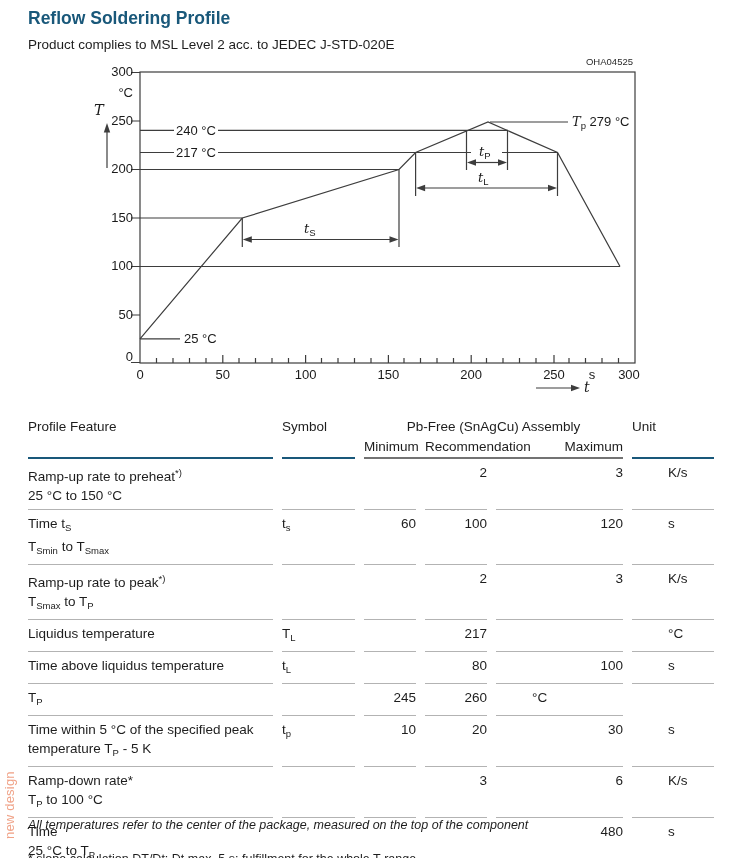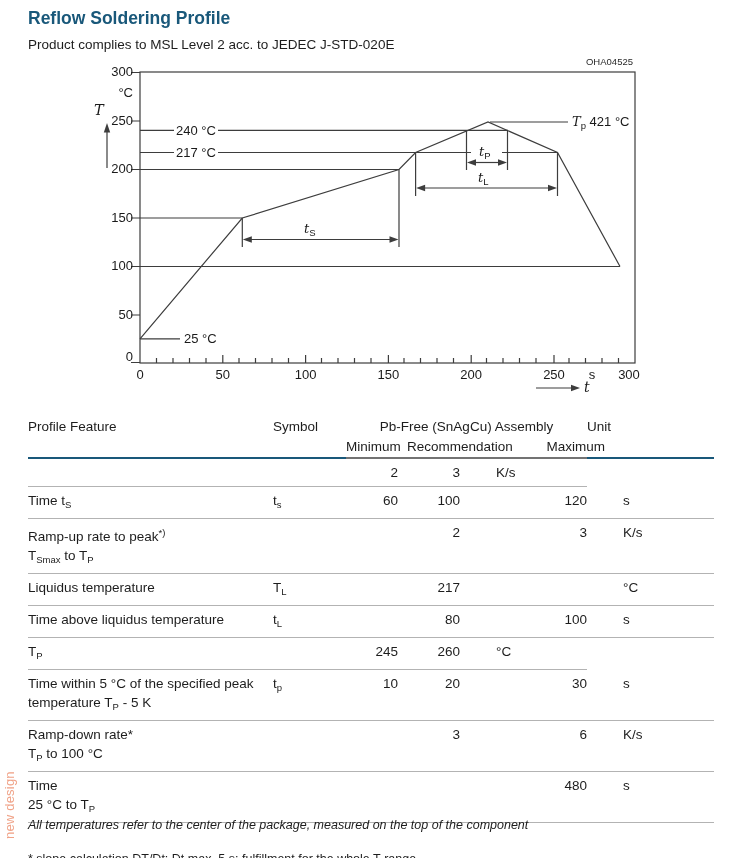--- a/index.html
+++ b/index.html
@@ -17,21 +17,21 @@
   .mi { font-family:"DejaVu Serif", serif; font-style:italic; }
   .ct sub, .lblsub { font-size:9.5px; font-family:"Liberation Sans", sans-serif; font-style:normal; vertical-align:-3px; }
   .figid { position:absolute; font-size:9.5px; color:#2a2a2a; text-align:right; }
 
   svg { position:absolute; left:0; top:0; }
   .ln { stroke:#3d3d3d; stroke-width:1.2; fill:none; }
   .ah { fill:#3d3d3d; stroke:none; }
 
   
   #tablewrap { position:absolute; left:28px; top:415px; width:686px; font-size:13.5px; }
-  .tgrid { display:grid; grid-template-columns:245px 73px 52px 62px 127px 1fr; }
+  .tgrid { display:grid; grid-template-columns:245px 73px 52px 62px 127px 1fr; column-gap:9px; }
   .thead .cell { border-bottom:2px solid #19587a; }
   .thead { line-height:20px; }
   .th1 { padding-top:2px; }
   .cell { min-height:0; }
   .pbfree { text-align:center; grid-column:3 / span 3; }
   .sub2 { display:grid; grid-column:3 / span 3; grid-template-columns:52px 62px 127px; column-gap:9px; border-bottom:2px solid #737373; }
   .row { line-height:19px; }
   .row .cell { border-bottom:1px solid #b3b3b3; padding-top:4px; padding-bottom:4px; }
   .num { text-align:right; }
   .unitcell { padding-left:36px !important; }
@@ -110,51 +110,56 @@
   <div class="ct c" style="left:451.2px; top:368px; width:40px;">200</div>
   <div class="ct c" style="left:534px;   top:368px; width:40px;">250</div>
   <div class="ct c" style="left:572px;   top:368px; width:40px;">s</div>
   <div class="ct c" style="left:609px;   top:368px; width:40px;">300</div>
   <div class="ct mi" style="left:584px; top:380px; font-size:14px;">t</div>
 
   <div class="ct" style="left:176px; top:124px;">240 °C</div>
   <div class="ct" style="left:176px; top:146px;">217 °C</div>
   <div class="ct" style="left:184px; top:332px;">25 °C</div>
 
-  <div class="ct" style="left:572px; top:115px;"><span class="mi">T</span><sub class="lblsub">p</sub>&nbsp;<span>421 °C</span></div>
+  <div class="ct" style="left:572px; top:115px;"><span class="mi">T</span><sub class="lblsub">p</sub>&nbsp;<span>279 °C</span></div>
 
   <div class="ct" style="left:304px; top:222px;"><span class="mi">t</span><sub class="lblsub">S</sub></div>
   <div class="ct" style="left:478px; top:171px;"><span class="mi">t</span><sub class="lblsub">L</sub></div>
   <div class="ct" style="left:479px; top:145px;"><span class="mi">t</span><sub class="lblsub">P</sub></div>
 
   <div id="tablewrap">
 
     <div class="tgrid thead">
       <div class="cell th1" style="grid-row:1 / span 2;">Profile Feature</div>
       <div class="cell th1" style="grid-row:1 / span 2;">Symbol</div>
       <div class="pbfree th1">Pb-Free (SnAgCu) Assembly</div>
       <div class="cell th1" style="grid-row:1 / span 2; grid-column:6;">Unit</div>
       <div class="sub2" style="grid-row:2;">
         <div style="white-space:nowrap;">Minimum</div>
         <div style="white-space:nowrap;">Recommendation</div>
         <div style="white-space:nowrap; text-align:right;">Maximum</div>
       </div>
     </div>
 
     <div class="tgrid row">
+      <div class="cell">
+          <div>Ramp-up rate to preheat<sup>*)</sup></div>
+          <div>25 °C to 150 °C</div>
+        </div>
       <div class="cell"></div>
       <div class="cell num"></div>
       <div class="cell num">2</div>
       <div class="cell num">3</div>
       <div class="cell unitcell">K/s</div>
     </div>
 
     <div class="tgrid row">
       <div class="cell">
           <div>Time t<sub>S</sub></div>
+          <div>T<sub>Smin</sub> to T<sub>Smax</sub></div>
         </div>
       <div class="cell">t<sub>s</sub></div>
       <div class="cell num">60</div>
       <div class="cell num">100</div>
       <div class="cell num">120</div>
       <div class="cell unitcell">s</div>
     </div>
 
     <div class="tgrid row">
       <div class="cell">

